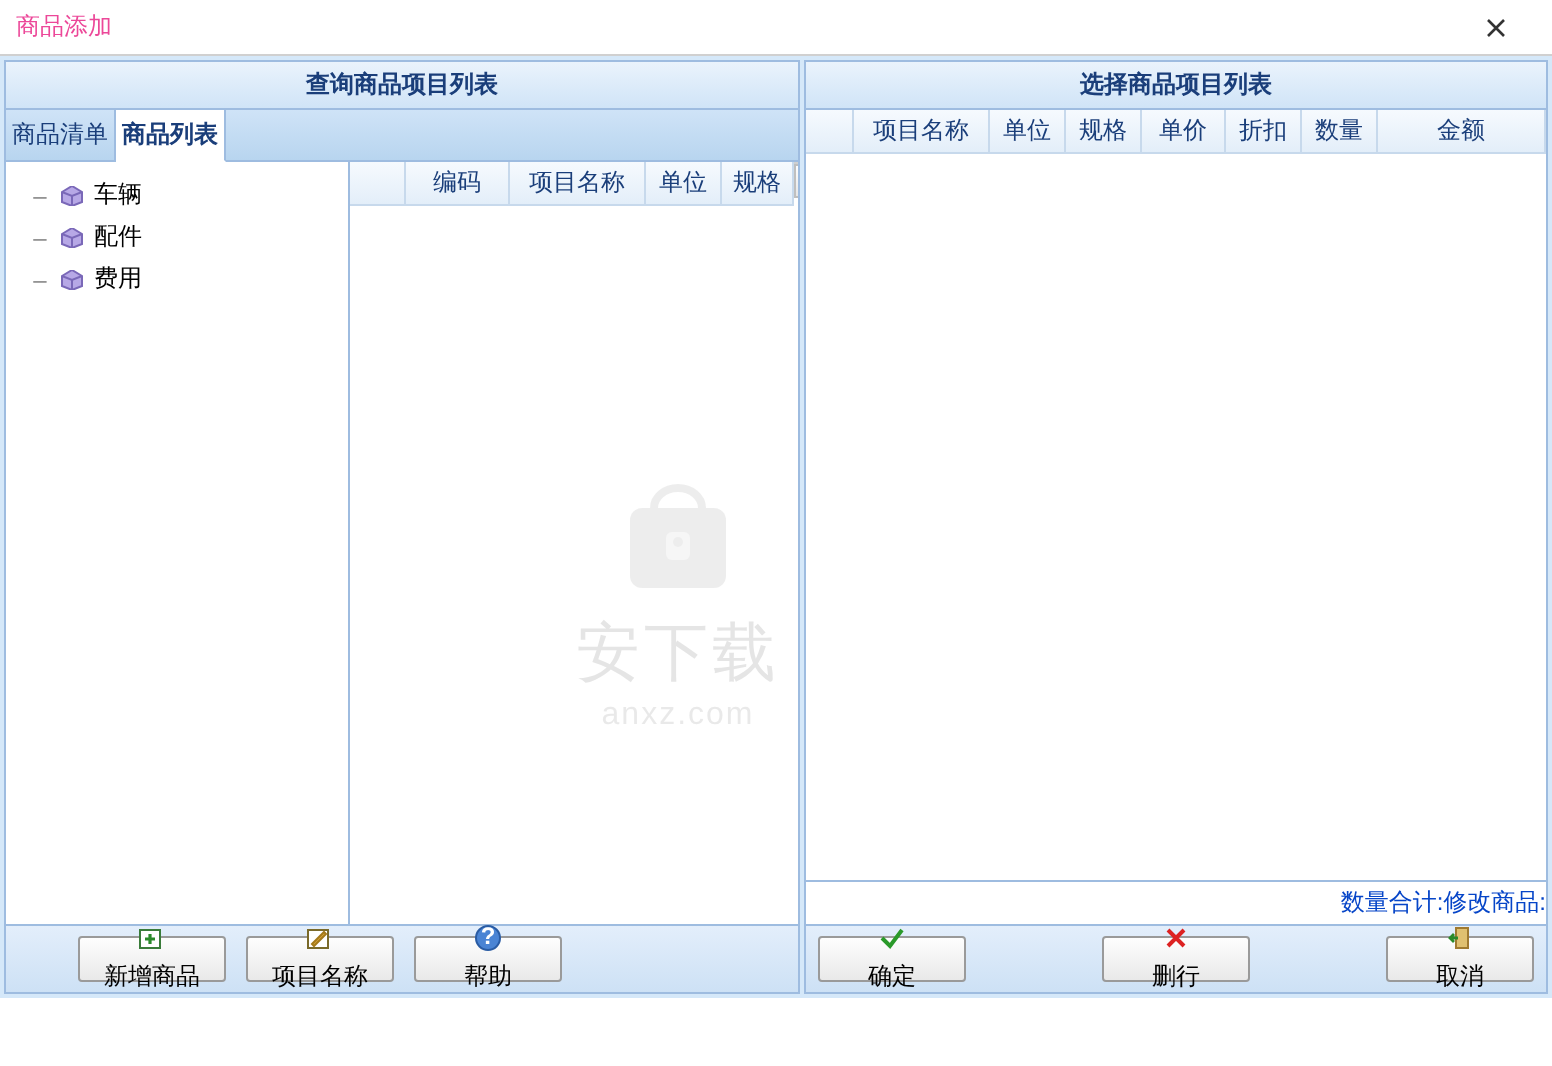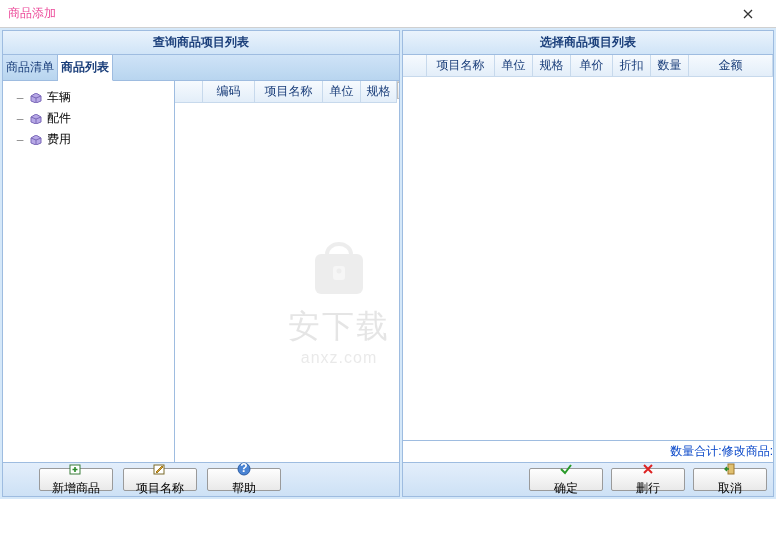--- a/index.html
+++ b/index.html
@@ -36,21 +36,21 @@
 .hscroll { height: 17px; background: #f0f0f0; border-top: 1px solid #d0d0d0; display: flex; align-items: center; }
 .hscroll .arrow { width: 17px; height: 17px; background: linear-gradient(#fdfdfd,#e6e6e6); border: 1px solid #bfbfbf; display: flex; align-items: center; justify-content: center; }
 .hscroll .track { flex: 1; height: 17px; background: #efefef; position: relative; }
 .hscroll .thumb { position: absolute; left: 0; top: 0; height: 15px; width: 110px; background: linear-gradient(#f6f6f6,#dcdcdc); border: 1px solid #bcbcbc; }
 
 .right-body { flex: 1; background: #fff; }
 
 .summary { height: 22px; border-top: 1px solid #9ebce0; display: flex; align-items: center; justify-content: flex-end; color: #0645c8; background: #fff; }
 
 .footer { height: 34px; background: linear-gradient(#e3eefb, #cde1f5); border-top: 1px solid #9ebce0; display: flex; align-items: center; padding: 0 8px; gap: 10px; }
-.panel-right .footer { justify-content: flex-end; gap: 8px; padding: 0 6px; }
+.panel-right .footer { justify-content: space-between; gap: 8px; padding: 0 6px; }
 .panel-left .footer { justify-content: flex-start; padding-left: 36px; }
 
 .btn { height: 23px; min-width: 74px; padding: 0 8px; background: linear-gradient(#fefefe, #e9e9e9); border: 1px solid #9a9a9a; border-radius: 2px; display: flex; align-items: center; justify-content: center; gap: 4px; cursor: pointer; color: #000; flex-direction: column; }
 .btn .ico { width: 14px; height: 14px; display: flex; align-items: center; justify-content: center; }
 
 .watermark { position: absolute; left: 288px; top: 240px; pointer-events: none; opacity: 0.25; color: #888; text-align: center; }
 .watermark .bag { width: 64px; height: 58px; margin: 0 auto 4px; }
 .watermark .t1 { font-size: 32px; letter-spacing: 2px; color: #999; }
 .watermark .t2 { font-size: 16px; color: #aaa; letter-spacing: 1px; }
 </style>

